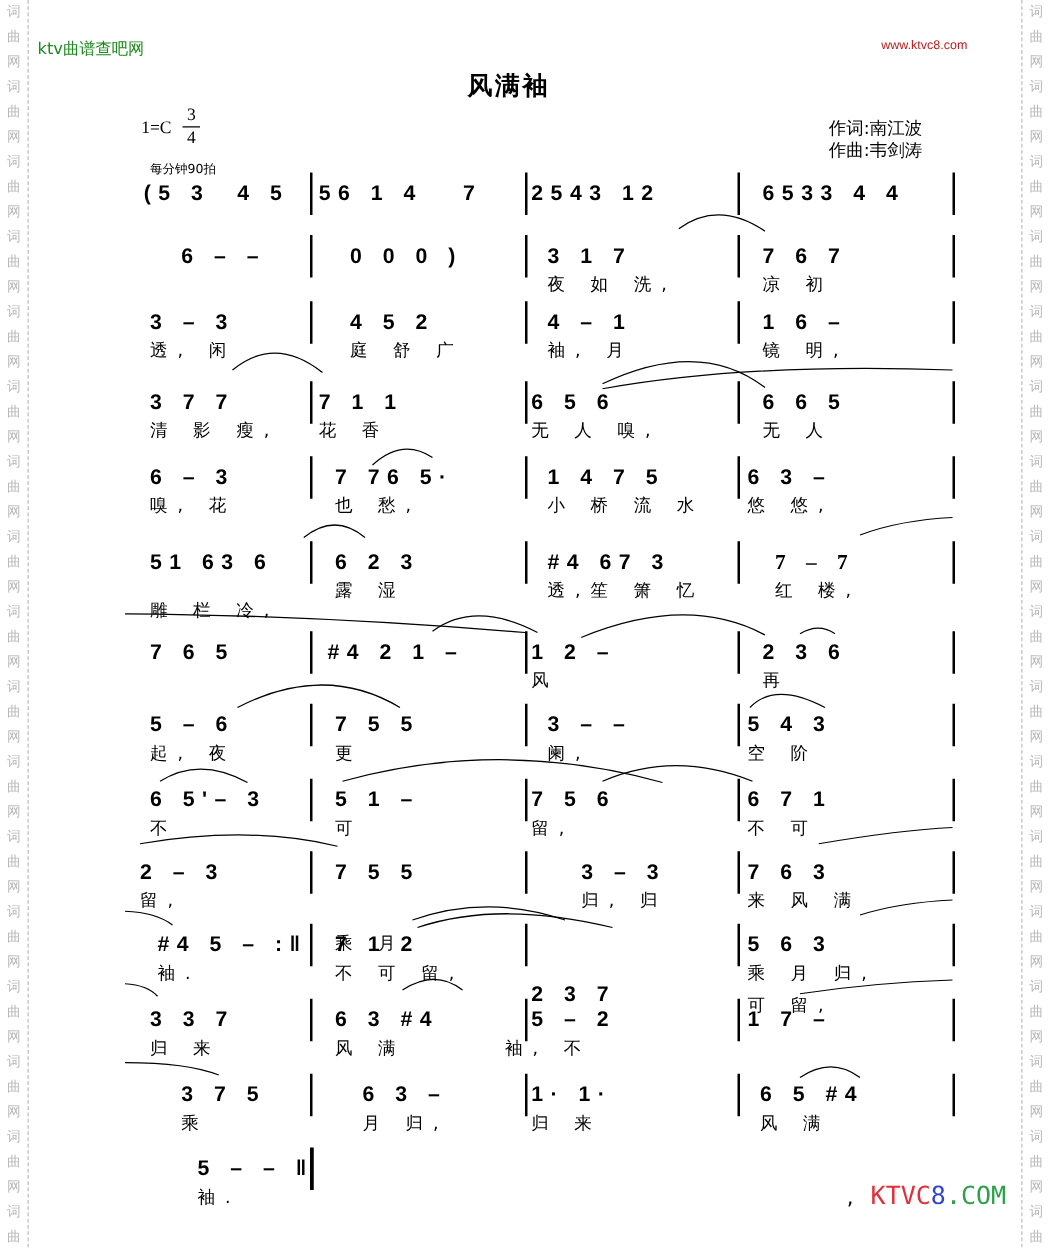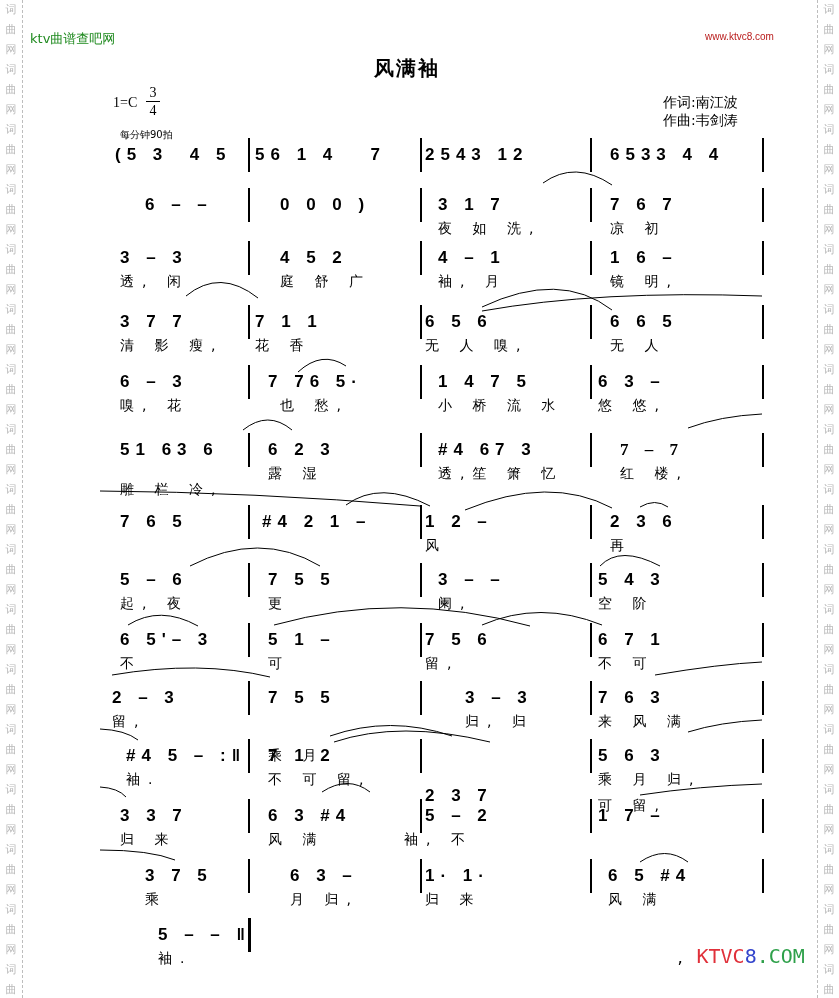--- a/index.html
+++ b/index.html
@@ -181,21 +181,21 @@
     <div class="ly" style="left: 425px; top: 336px; white-space: pre; letter-spacing: 8px;">无 人 嗅,</div>
     <div class="n" style="left: 610px; top: 312px; white-space: pre; letter-spacing: 6px;">6 6 5</div>
     <div class="ly" style="left: 610px; top: 336px; white-space: pre; letter-spacing: 8px;">无 人</div>
     <div class="bl" style="left: 248px; top: 305px; width: 1.5px;"></div>
     <div class="bl" style="left: 420px; top: 305px; width: 1.5px;"></div>
     <div class="bl" style="left: 590px; top: 305px; width: 1.5px;"></div>
     <div class="bl" style="left: 762px; top: 305px; width: 1.5px;"></div>
     <div class="n" style="left: 120px; top: 372px; white-space: pre; letter-spacing: 6px;">6 – 3</div>
     <div class="ly" style="left: 120px; top: 396px; white-space: pre; letter-spacing: 8px;">嗅, 花</div>
     <div class="n" style="left: 268px; top: 372px; white-space: pre; letter-spacing: 6px;">7 76 5·</div>
-    <div class="ly" style="left: 268px; top: 396px; white-space: pre; letter-spacing: 8px; margin-left: 12px;">也 愁,</div>
+    <div class="ly" style="left: 268px; top: 396px; white-space: pre; letter-spacing: 8px;">也 愁,</div>
     <div class="n" style="left: 438px; top: 372px; white-space: pre; letter-spacing: 6px;">1 4 7 5</div>
     <div class="ly" style="left: 438px; top: 396px; white-space: pre; letter-spacing: 8px;">小 桥 流 水</div>
     <div class="n" style="left: 598px; top: 372px; white-space: pre; letter-spacing: 6px;">6 3 –</div>
     <div class="ly" style="left: 598px; top: 396px; white-space: pre; letter-spacing: 8px;">悠 悠,</div>
     <div class="bl" style="left: 248px; top: 365px; width: 1.5px;"></div>
     <div class="bl" style="left: 420px; top: 365px; width: 1.5px;"></div>
     <div class="bl" style="left: 590px; top: 365px; width: 1.5px;"></div>
     <div class="bl" style="left: 762px; top: 365px; width: 1.5px;"></div>
     <div class="n" style="left: 120px; top: 440px; white-space: pre; letter-spacing: 6px;">51 63 6</div>
     <div class="ly" style="left: 120px; top: 480px; white-space: pre; letter-spacing: 8px;">雕 栏 冷,</div>

